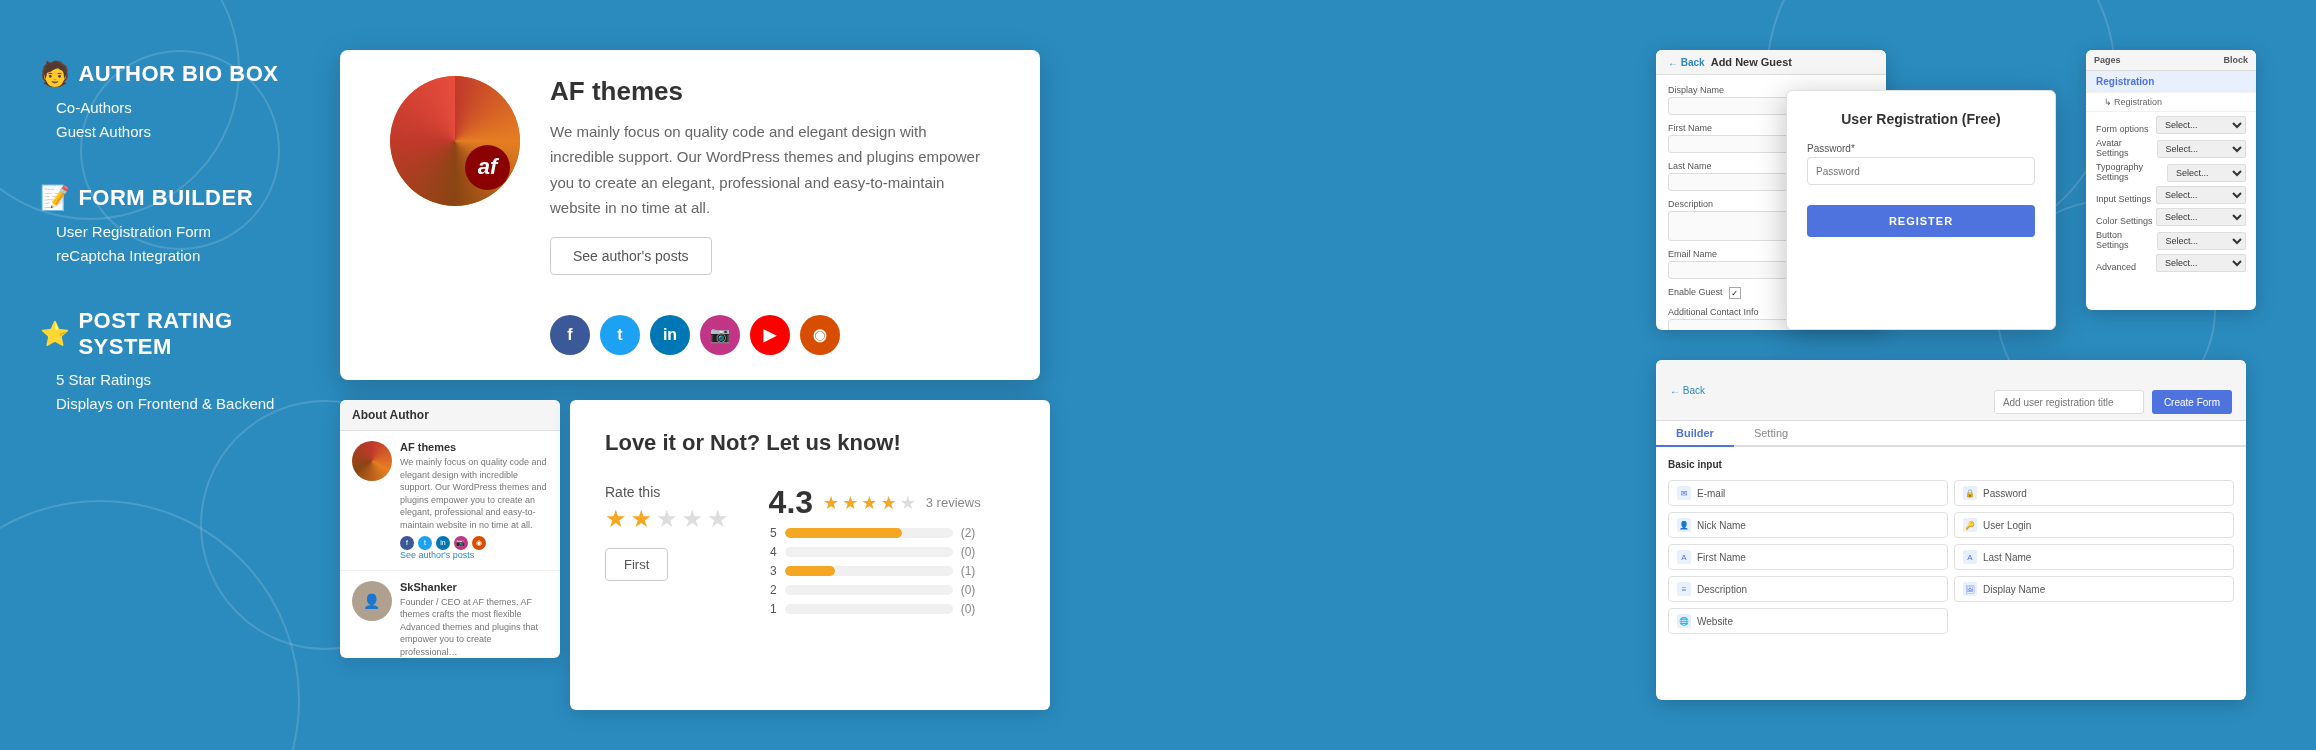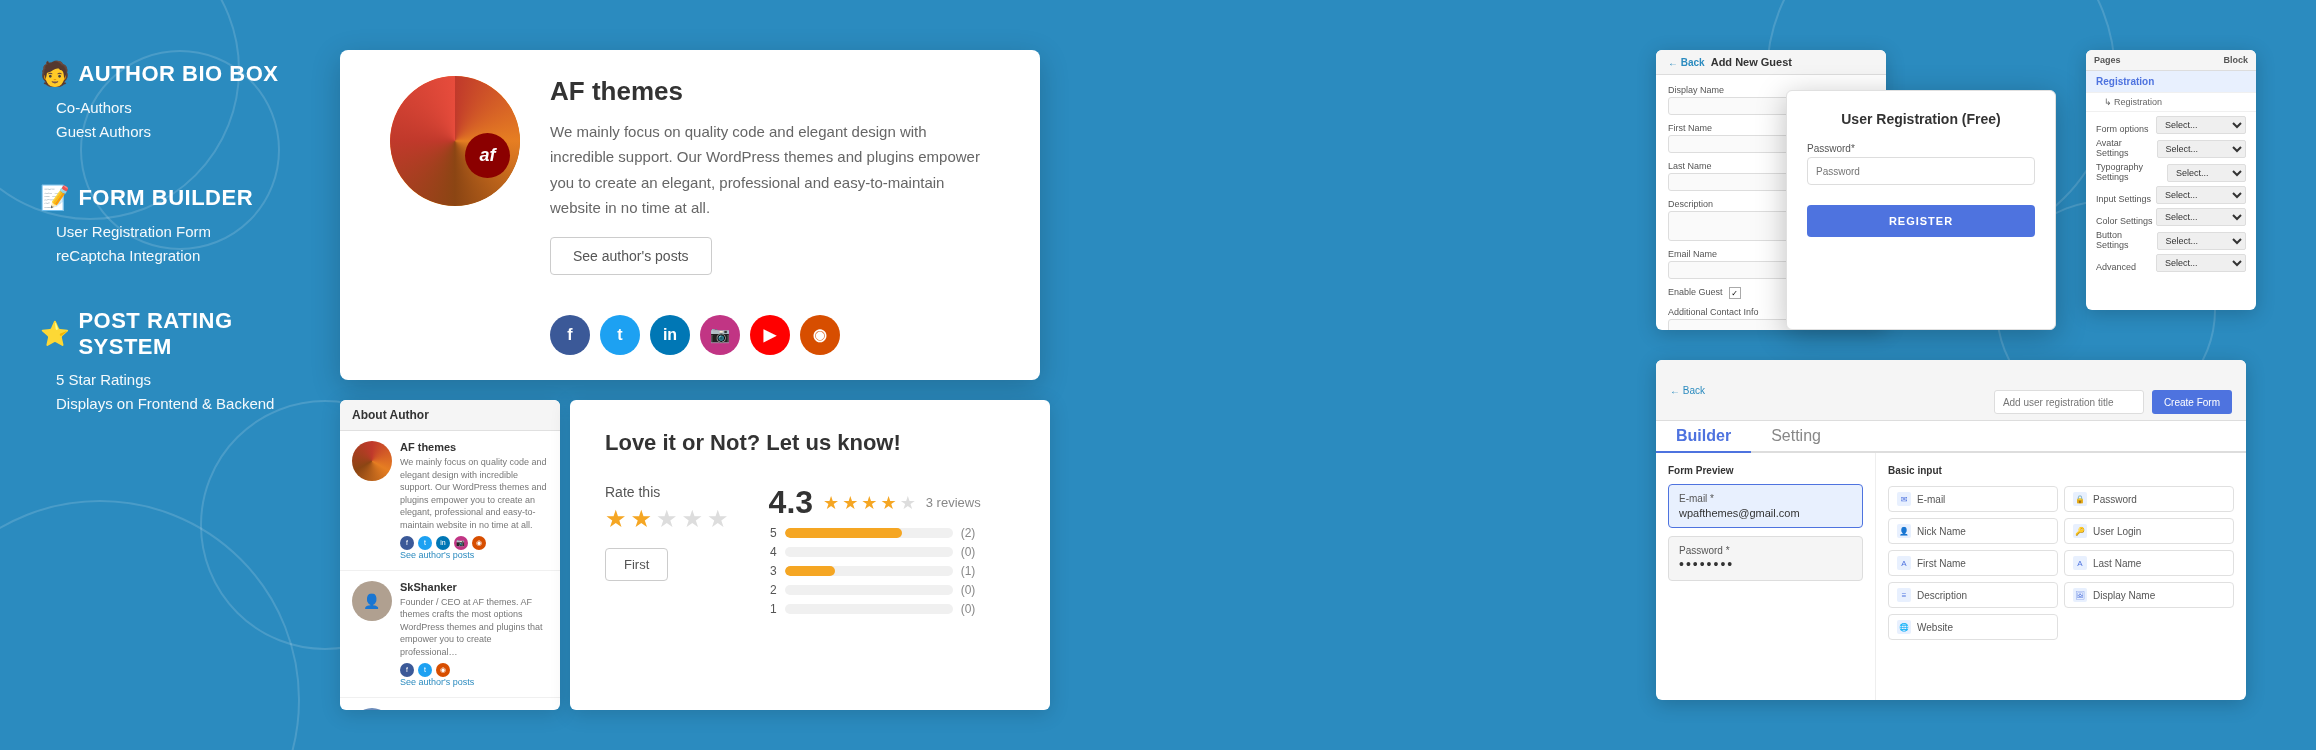--- a/index.html
+++ b/index.html
@@ -112,31 +112,31 @@
     .bio-avatar-inner {
       width: 100%;
       height: 100%;
       background: conic-gradient(from 0deg, #c0392b 0%, #e67e22 25%, #8b4513 50%, #c0392b 75%, #e74c3c 100%);
       border-radius: 50%;
       position: relative;
     }
 
     .bio-avatar-logo {
       position: absolute;
-      bottom: 28px;
+      bottom: 16px;
       right: 10px;
       width: 45px;
       height: 45px;
       background: #8b0000;
       border-radius: 50%;
       display: flex;
       align-items: center;
       justify-content: center;
       color: white;
-      font-size: 18px;
+      font-size: 22px;
       font-weight: bold;
       font-style: italic;
     }
 
     .bio-text-area {
       flex: 1;
     }
 
     .bio-author-name {
       font-size: 26px;
@@ -190,21 +190,21 @@
     .si-instagram { background: #c13584; }
     .si-youtube { background: #ff0000; }
     .si-rss { background: #d74e00; }
 
     
     .guest-authors-card {
       position: absolute;
       left: 0;
       top: 370px;
       width: 220px;
-      height: 310px;
+      height: 258px;
       background: white;
       border-radius: 6px;
       box-shadow: 0 4px 20px rgba(0,0,0,0.15);
       overflow: hidden;
     }
 
     .ga-header {
       background: #f5f5f5;
       padding: 8px 12px;
       font-size: 12px;
@@ -582,21 +582,21 @@
       cursor: pointer;
     }
 
     .fb-tabs {
       display: flex;
       border-bottom: 2px solid #ddd;
     }
 
     .fb-tab {
       padding: 6px 20px;
-      font-size: 16px;
+      font-size: 11px;
       color: #888;
       cursor: pointer;
       border-bottom: 2px solid transparent;
       margin-bottom: -2px;
     }
 
     .fb-tab.active {
       color: #4e73df;
       border-bottom-color: #4e73df;
       font-weight: 600;
@@ -860,21 +860,21 @@
         <div class="ga-link">See author's posts</div>
       </div>
     </div>
 
     <div class="ga-author">
       <div class="ga-avatar">
         <div class="ga-avatar-person">👤</div>
       </div>
       <div class="ga-info">
         <div class="ga-name">SkShanker</div>
-        <div class="ga-desc">Founder / CEO at AF themes. AF themes crafts the most options WordPress themes and plugins that empower you to create professional…</div>
+        <div class="ga-desc">Founder / CEO at AF themes. AF themes crafts the most flexible Advanced themes and plugins that empower you to create professional…</div>
         <div class="ga-social">
           <div class="ga-si si-facebook">f</div>
           <div class="ga-si si-twitter">t</div>
           <div class="ga-si si-rss">◉</div>
         </div>
         <div class="ga-link">See author's posts</div>
       </div>
     </div>
 
     <div class="ga-author">
@@ -1065,31 +1065,20 @@
         <div class="fb-actions">
           <input class="fb-title-input" placeholder="Add user registration title" style="">
           <button class="fb-create-btn">Create Form</button>
         </div>
       </div>
       <div class="fb-tabs">
         <div class="fb-tab active">Builder</div>
         <div class="fb-tab">Setting</div>
       </div>
       <div class="fb-body">
-        <div class="fb-left">
-          <div class="fb-section-label">Form Preview</div>
-          <div class="fb-email-box">
-            <div class="fb-email-label">E-mail *</div>
-            <div class="fb-email-value">wpafthemes@gmail.com</div>
-          </div>
-          <div class="fb-pw-box">
-            <div class="fb-pw-label">Password *</div>
-            <div class="fb-pw-dots">••••••••</div>
-          </div>
-        </div>
         <div class="fb-right">
           <div class="fb-section-title">Basic input</div>
           <div class="fb-grid" id="fb-fields-grid">
               <div class="fb-field-item">
       <div class="fb-field-icon">✉</div>
       <span>E-mail</span>
     </div>
               <div class="fb-field-item">
       <div class="fb-field-icon">🔒</div>
       <span>Password</span>

